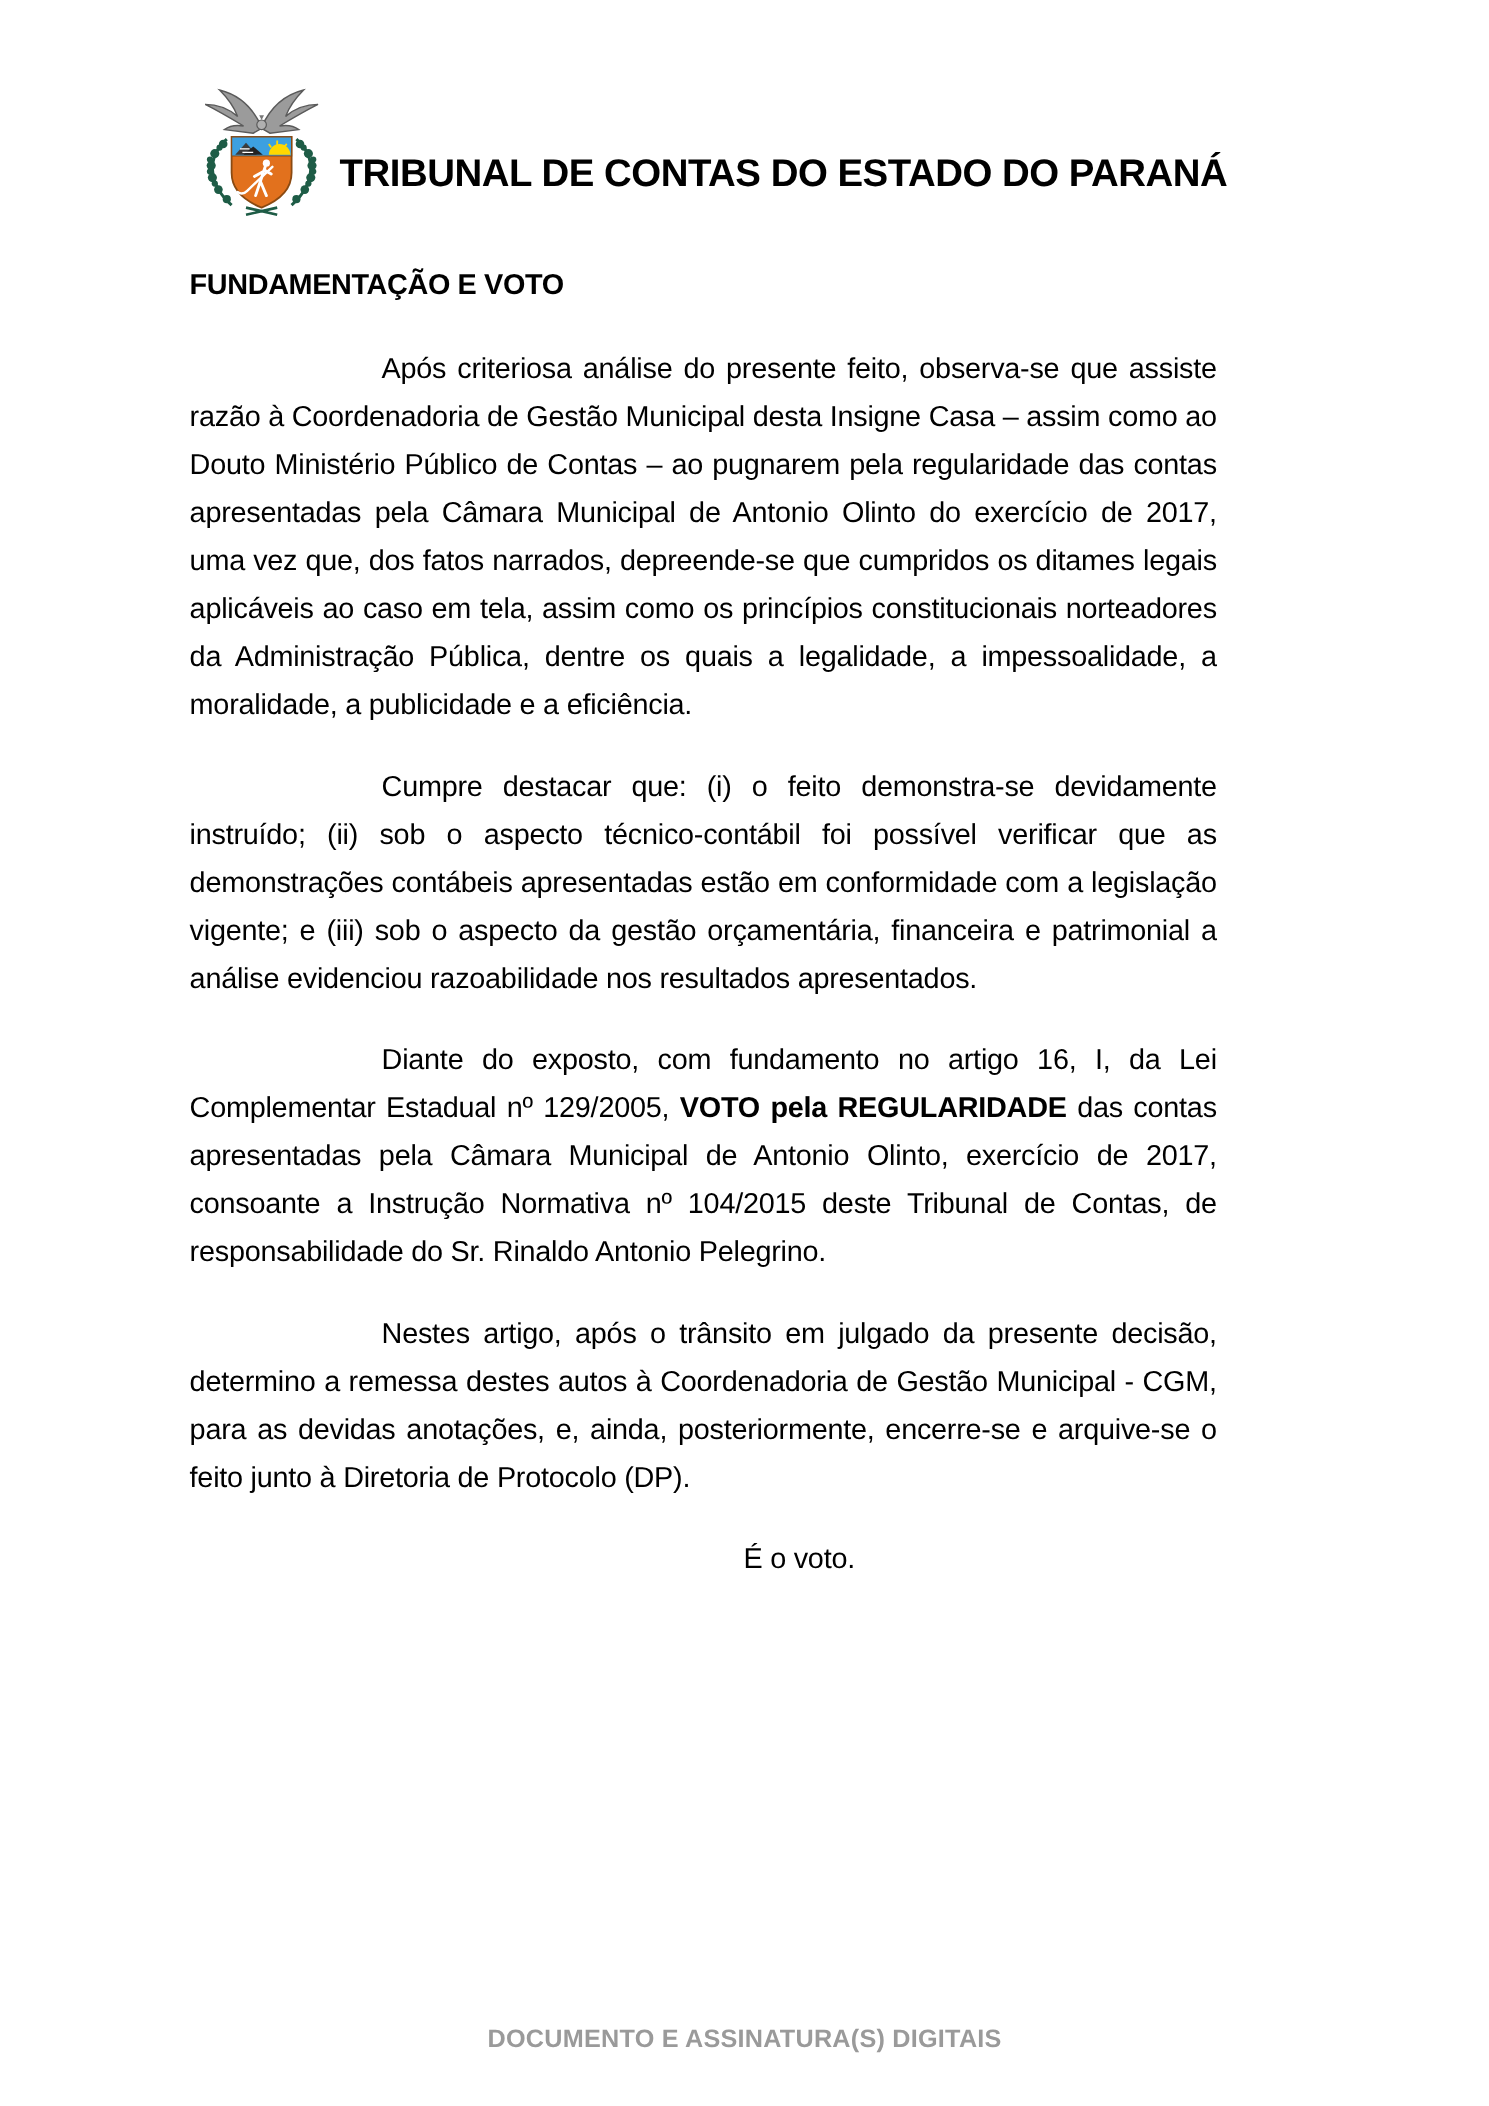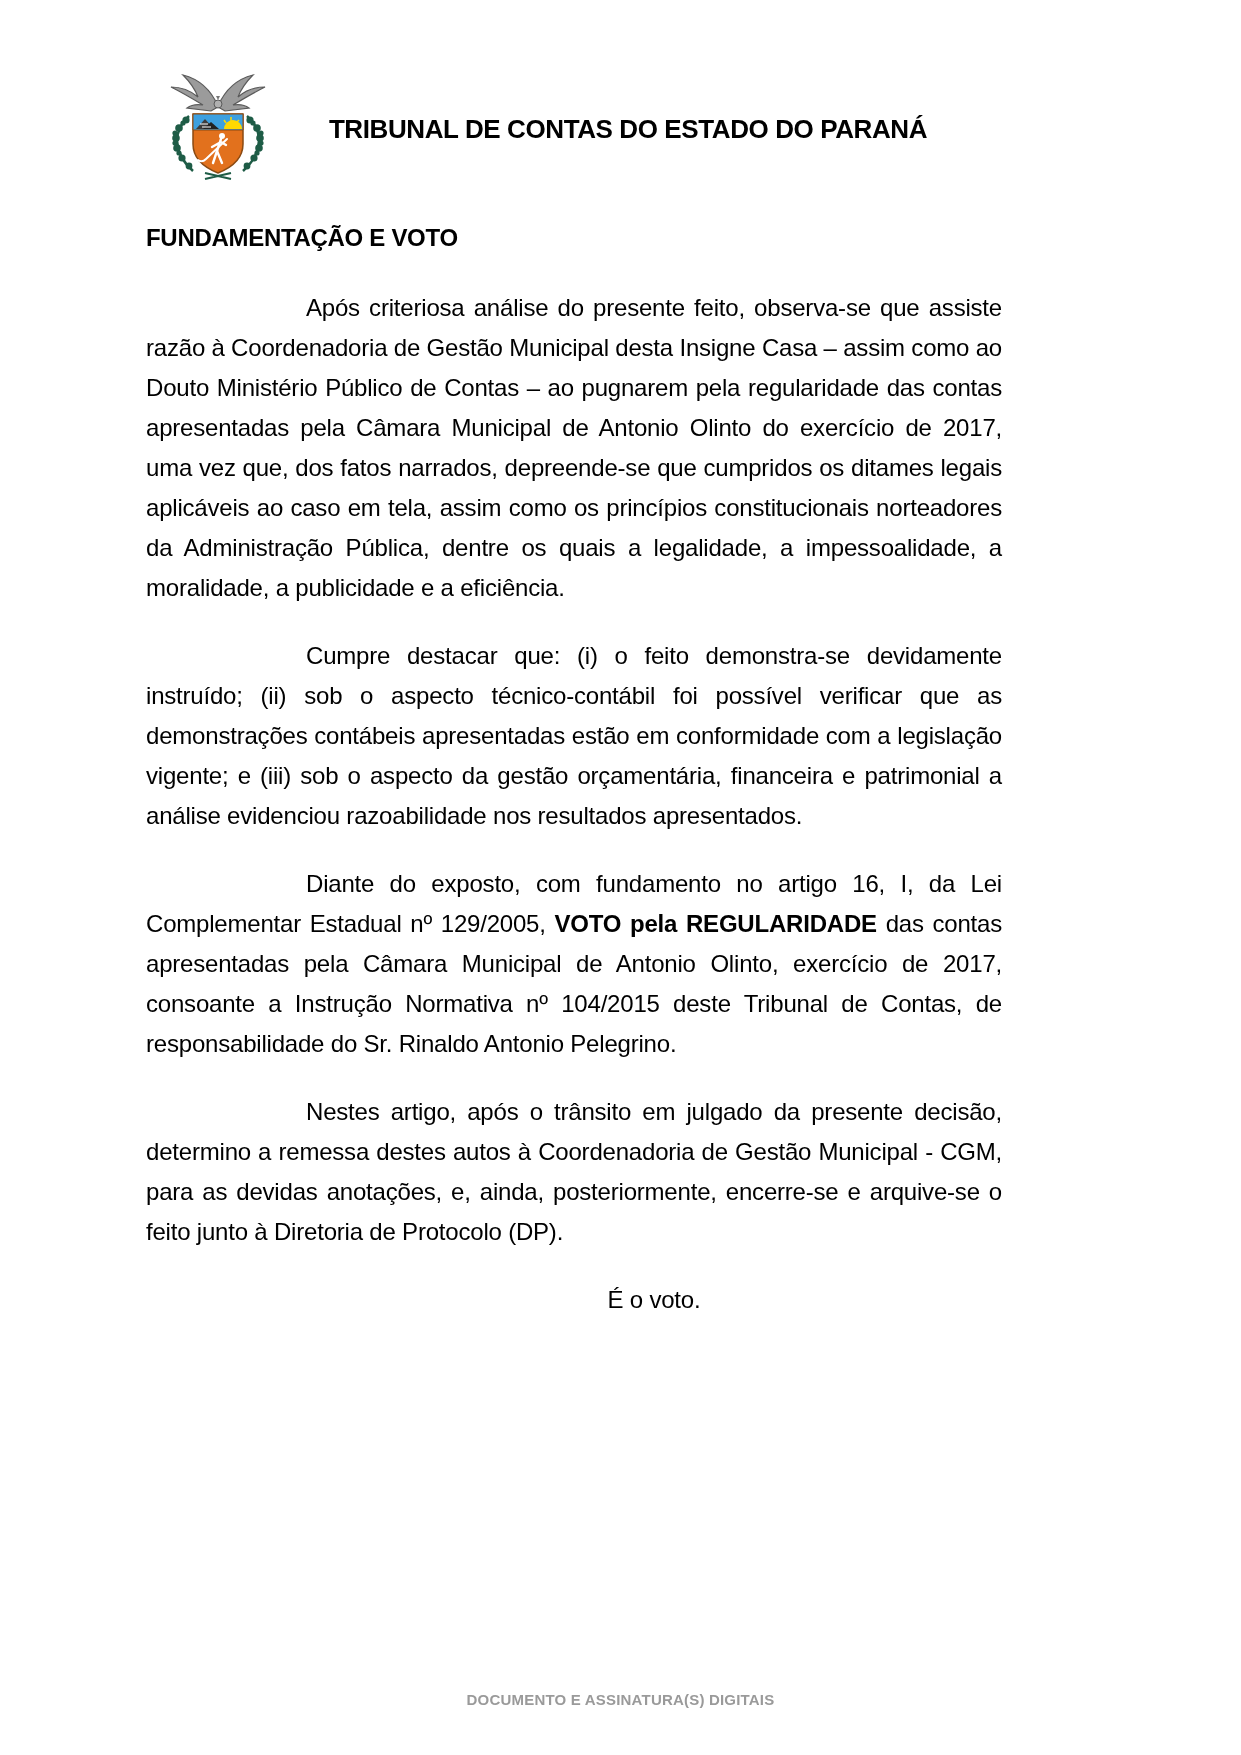--- a/index.html
+++ b/index.html
@@ -18,33 +18,33 @@
   .crest {
     position: absolute;
     left: 153px;
     top: 72px;
     width: 130px;
     height: 115px;
   }
   .doc-title {
     position: absolute;
     left: 283px;
-    top: 114px;
+    top: 126px;
     width: 690px;
     text-align: center;
-    font-size: 26px;
+    font-size: 32px;
     font-weight: 700;
     letter-spacing: -0.4px;
     white-space: nowrap;
   }
 
   
   .main {
     position: absolute;
-    left: 146px;
+    left: 158px;
     top: 224px;
     width: 868px;
   }
   .section-heading {
     font-size: 24px;
     font-weight: 700;
     letter-spacing: -0.3px;
     margin: 0 0 36px 0;
   }
   .content p {
@@ -58,21 +58,21 @@
   .content p.no-justify { text-align: center; }
   .content b { font-weight: 700; }
 
   
   .footer {
     position: absolute;
     left: 0;
     top: 1686px;
     width: 100%;
     text-align: center;
-    font-size: 15px;
+    font-size: 21px;
     font-weight: 700;
     line-height: 27px;
     letter-spacing: 0.2px;
     color: #9a9a9a;
   }
 </style>
 </head>
 <body>
 
 <div class="page">

